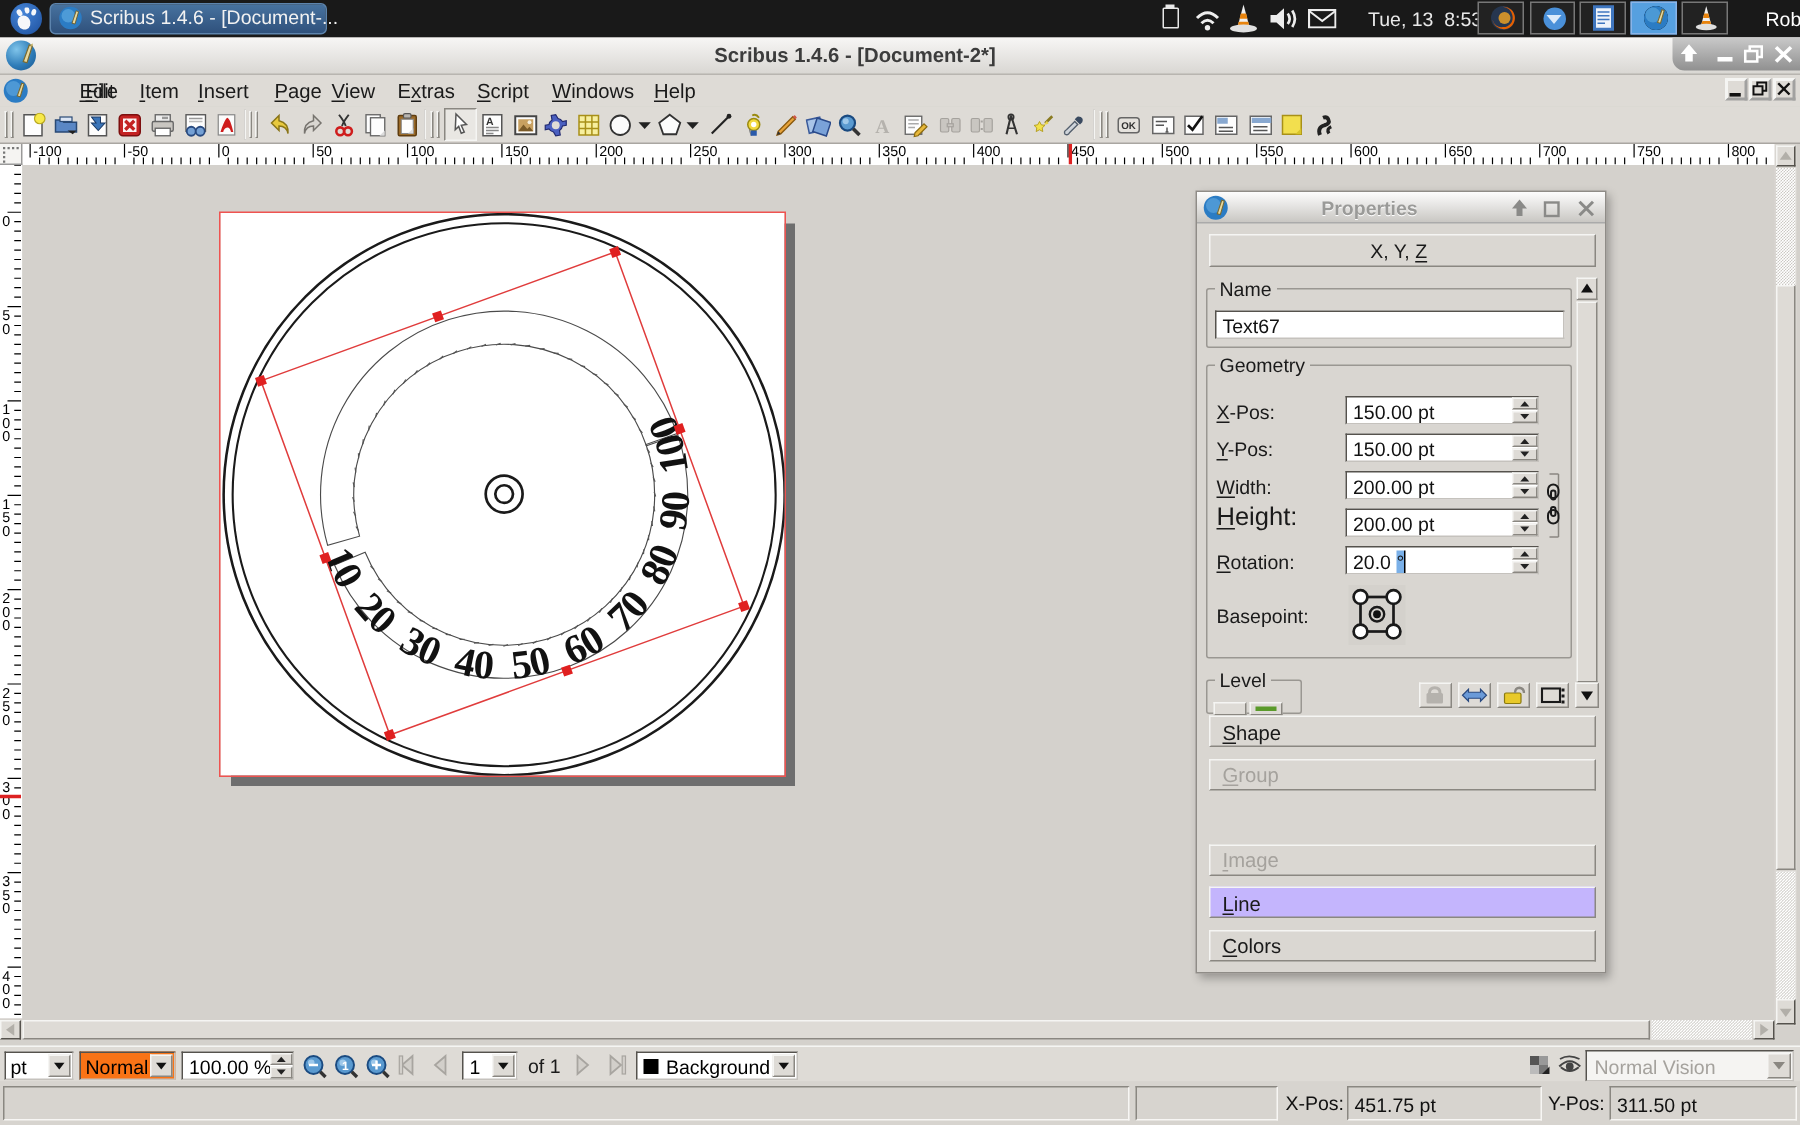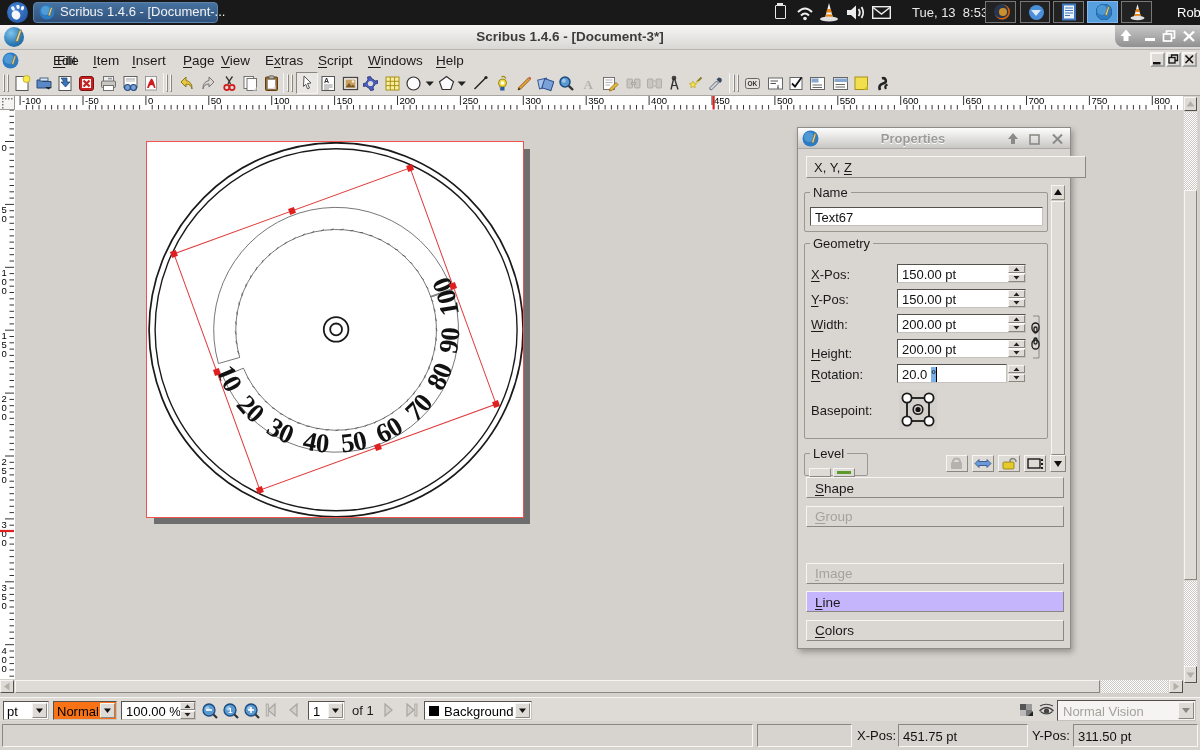--- a/index.html
+++ b/index.html
@@ -124,21 +124,21 @@
         <radialGradient id="sg" cx="0.35" cy="0.3" r="0.9">
           <stop offset="0" stop-color="#7fc4ea"></stop>
           <stop offset="0.6" stop-color="#2e7cb8"></stop>
           <stop offset="1" stop-color="#1a5a94"></stop>
         </radialGradient>
       </defs>
       <circle cx="11" cy="11" r="10" fill="url(#sg)"></circle>
       <path d="M12.5 15 L16.5 4 L18.5 4.8 L15 15.8 Z" fill="#e8d9a0" stroke="#7a6a30" stroke-width="0.8"></path>
       <path d="M16.5 4 L18.5 4.8 L19 3 Z" fill="#c8b060"></path>
     </svg>
- <div class="abs" style="left:0;width:1140px;text-align:center;top:4px;font-size:13.5px;font-weight:bold;color:#3c3c3c;">Scribus 1.4.6 - [Document-3*]</div>
+ <div class="abs" style="left:0;width:1140px;text-align:center;top:4px;font-size:13.5px;font-weight:bold;color:#3c3c3c;">Scribus 1.4.6 - [Document-2*]</div>
  <div class="abs" style="left:1115px;top:0;width:85px;height:22px;background:linear-gradient(#c9c9c9,#909090);border-radius:0 0 0 8px;"></div>
  <svg class="abs" style="left:1117px;top:3px" width="79" height="16">
    <g fill="#fff">
         <path d="M9 1.5 L14.5 8 L11.5 8 L11.5 13 L6.5 13 L6.5 8 L3.5 8 Z"></path>
       </g>
    <rect x="28" y="10" width="10" height="3" fill="#fff"></rect>
    <g fill="none" stroke="#fff" stroke-width="1.7">
         <rect x="46.5" y="6" width="8" height="7"></rect>
         <path d="M49.5 6 L49.5 3 L57.5 3 L57.5 10 L54.5 10"></path>
       </g>
@@ -1013,21 +1013,21 @@
     </svg>
 <div class="abs" style="left:0;top:3px;width:230px;text-align:center;font-size:13px;font-weight:bold;color:#9a9a98;text-shadow:0 1px 0 #fff;">Properties</div>
 <svg class="abs" style="left:208px;top:4px" width="60" height="14">
       <path d="M7 1 L12 7 L9 7 L9 12 L5 12 L5 7 L2 7 Z" fill="#8a8a88"></path>
       <rect x="24" y="3" width="9" height="9" fill="none" stroke="#8a8a88" stroke-width="1.6"></rect>
       <g stroke="#8a8a88" stroke-width="2">
         <line x1="47" y1="2.5" x2="56" y2="11.5"></line>
         <line x1="56" y1="2.5" x2="47" y2="11.5"></line>
       </g>
     </svg>
-<div class="abs" style="left:8px;top:28px;width:280px;height:22px;background:#dad7d2;border:1px solid;border-color:#f5f5f3 #8a8781 #8a8781 #f5f5f3;font-size:13px;color:#1a1a1a;padding:3px 12px 0 7px;">X, Y, <u>Z</u></div>
+<div class="abs" style="left:8px;top:28px;width:258px;height:22px;background:#dad7d2;border:1px solid;border-color:#f5f5f3 #8a8781 #8a8781 #f5f5f3;font-size:13px;color:#1a1a1a;padding:3px 12px 0 7px;text-align:center;">X, Y, <u>Z</u></div>
 <div class="abs" style="left:253px;top:57px;width:14px;height:287px;background:#cfccc7;">
       <div style="position:absolute;left:0;top:0;width:14px;height:15px;background:#dedbd6;border:1px solid;border-color:#f5f5f3 #8a8781 #8a8781 #f5f5f3;"></div>
       <svg style="position:absolute;left:0;top:0" width="14" height="15">
         <polygon points="7,4 11,10 3,10" fill="#111"></polygon>
       </svg>
       <div style="position:absolute;left:0;top:16px;width:14px;height:254px;background:#dedbd6;border:1px solid;border-color:#f5f5f3 #8a8781 #8a8781 #f5f5f3;"></div>
       <div style="position:absolute;left:0;top:271px;width:14px;height:15px;background:#dedbd6;border:1px solid;border-color:#f5f5f3 #8a8781 #8a8781 #f5f5f3;"></div>
       <svg style="position:absolute;left:0;top:271px" width="14" height="15">
         <polygon points="7,11 11,5 3,5" fill="#111"></polygon>
       </svg>
@@ -1070,34 +1070,34 @@
       <div style="position:absolute;left:4px;top:2px;font-size:13px;color:#111;white-space:pre;">200.00 pt</div>
     </div>
 <div class="abs" style="left:210px;top:187px;width:17px;height:17px;">
       <div style="position:absolute;left:0;top:0;width:17px;height:8px;background:#dedbd6;border:1px solid;border-color:#f5f5f3 #8a8781 #8a8781 #f5f5f3;"></div>
       <div style="position:absolute;left:0;top:9px;width:17px;height:8px;background:#dedbd6;border:1px solid;border-color:#f5f5f3 #8a8781 #8a8781 #f5f5f3;"></div>
       <svg style="position:absolute;left:0;top:0" width="17" height="17">
         <polygon points="8.5,2.5 11.5,6 5.5,6" fill="#222"></polygon>
         <polygon points="8.5,14.5 11.5,11 5.5,11" fill="#222"></polygon>
       </svg>
     </div>
-<div class="abs" style="left:13px;top:218px;font-size:13px;color:#1a1a1a;"><u>H</u>eight:</div>
+<div class="abs" style="left:13px;top:207px;font-size:17px;color:#1a1a1a;"><u>H</u>eight:</div>
 <div class="abs" style="left:99px;top:211px;width:129px;height:19px;background:#fff;border:1px solid;border-color:#55524d #c5c2bd #c5c2bd #55524d;">
       <div style="position:absolute;left:4px;top:2px;font-size:13px;color:#111;white-space:pre;">200.00 pt</div>
     </div>
 <div class="abs" style="left:210px;top:212px;width:17px;height:17px;">
       <div style="position:absolute;left:0;top:0;width:17px;height:8px;background:#dedbd6;border:1px solid;border-color:#f5f5f3 #8a8781 #8a8781 #f5f5f3;"></div>
       <div style="position:absolute;left:0;top:9px;width:17px;height:8px;background:#dedbd6;border:1px solid;border-color:#f5f5f3 #8a8781 #8a8781 #f5f5f3;"></div>
       <svg style="position:absolute;left:0;top:0" width="17" height="17">
         <polygon points="8.5,2.5 11.5,6 5.5,6" fill="#222"></polygon>
         <polygon points="8.5,14.5 11.5,11 5.5,11" fill="#222"></polygon>
       </svg>
     </div>
 <div class="abs" style="left:13px;top:239px;font-size:13px;color:#1a1a1a;"><u>R</u>otation:</div>
-<div class="abs" style="left:99px;top:236px;width:110px;height:19px;background:#fff;border:1px solid;border-color:#55524d #c5c2bd #c5c2bd #55524d;">
+<div class="abs" style="left:99px;top:236px;width:129px;height:19px;background:#fff;border:1px solid;border-color:#55524d #c5c2bd #c5c2bd #55524d;">
       <div style="position:absolute;left:4px;top:2px;font-size:13px;color:#111;white-space:pre;">20.0 <span style="background:#7ab0e8;">°</span><span style="border-left:1px solid #000;margin-left:0px;"></span></div>
     </div>
 <div class="abs" style="left:210px;top:237px;width:17px;height:17px;">
       <div style="position:absolute;left:0;top:0;width:17px;height:8px;background:#dedbd6;border:1px solid;border-color:#f5f5f3 #8a8781 #8a8781 #f5f5f3;"></div>
       <div style="position:absolute;left:0;top:9px;width:17px;height:8px;background:#dedbd6;border:1px solid;border-color:#f5f5f3 #8a8781 #8a8781 #f5f5f3;"></div>
       <svg style="position:absolute;left:0;top:0" width="17" height="17">
         <polygon points="8.5,2.5 11.5,6 5.5,6" fill="#222"></polygon>
         <polygon points="8.5,14.5 11.5,11 5.5,11" fill="#222"></polygon>
       </svg>
     </div>

